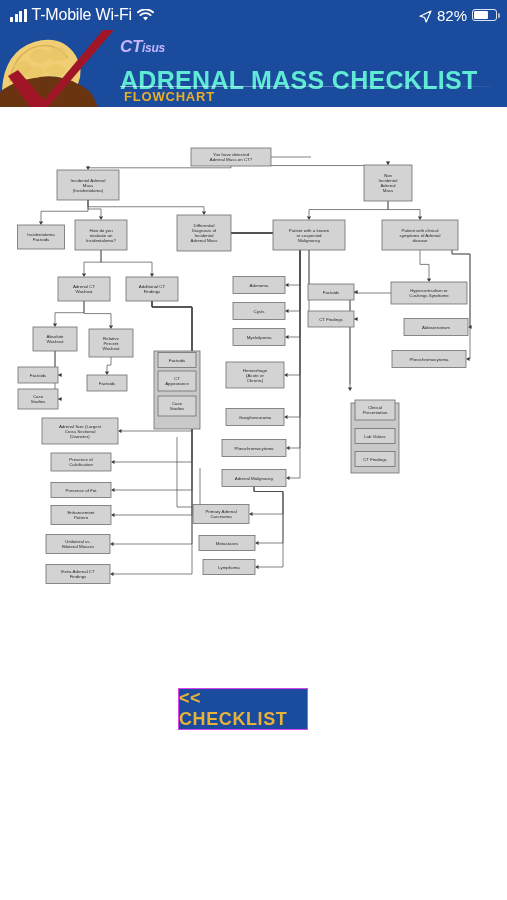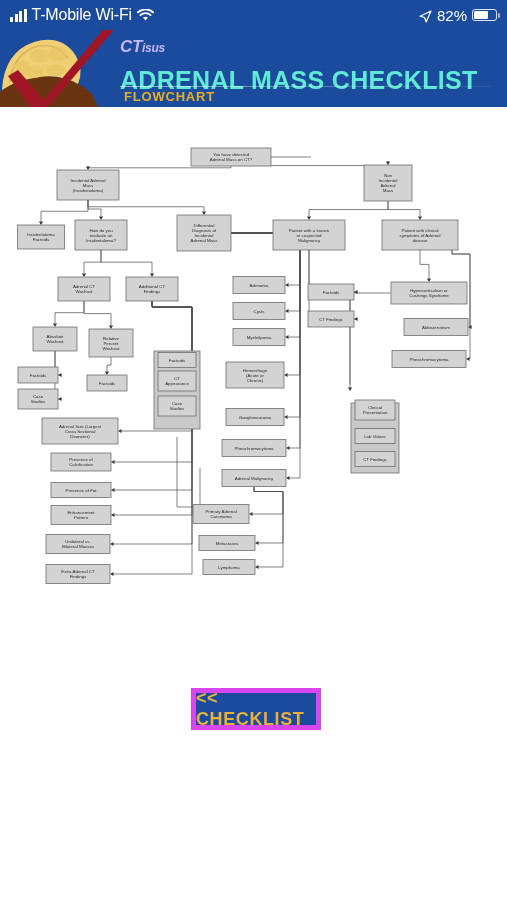--- a/index.html
+++ b/index.html
@@ -87,22 +87,22 @@
   .nodebox{fill:#d3d3d3;stroke:#6e6e6e;stroke-width:0.8;}
   .groupbox{fill:#c9c9c9;stroke:#6e6e6e;stroke-width:0.8;}
   .nodetext{
     font-family:"Liberation Sans", sans-serif;
     font-size:4.4px;fill:#2a2a2a;text-anchor:middle;
   }
   .edge{stroke:#4a4a4a;stroke-width:0.7;fill:none;}
 
   
   .checklist-btn{
-    position:absolute;left:191px;top:688px;width:130px;height:42px;
-    background:#1b4b9c;border:5px solid #d946ef;
+    position:absolute;left:178px;top:688px;width:130px;height:42px;
+    background:#1b4b9c;border:1px solid #d946ef;
     display:flex;align-items:center;justify-content:center;
     color:#e8b23a;font-size:18px;font-weight:700;letter-spacing:0.6px;
     cursor:pointer;box-sizing:border-box;
   }
 </style>
 </head>
 <body>
 
 <div class="statusbar">
   <div class="sb-left">

